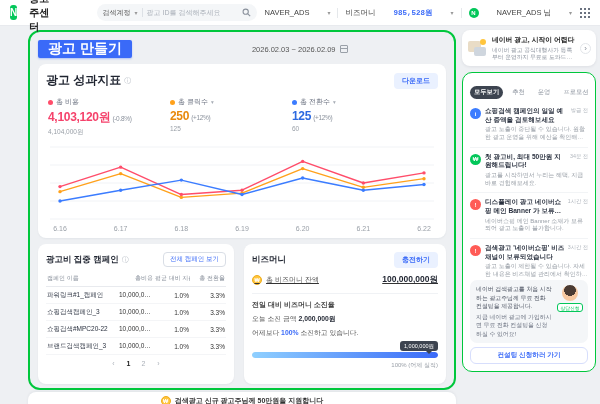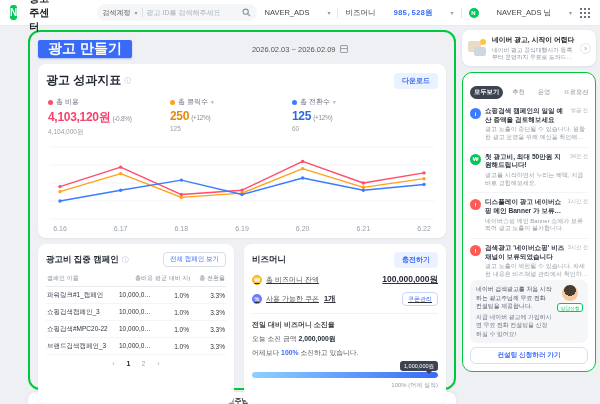--- a/index.html
+++ b/index.html
@@ -65,21 +65,21 @@
   .mcaret { font-size:5.5px; color:#a7adb6; cursor:pointer; }
   .mval { font-size:12px; font-weight:bold; margin-top:2px; letter-spacing:-0.3px; }
   .m-red { color:#F5426B; } .m-org { color:#E8890C; } .m-blu { color:#2D6AE0; }
   .mpct { font-size:6.5px; font-weight:normal; color:#8a919c; margin-left:2px; }
   .msub { font-size:6.5px; color:#9aa0a8; margin-top:2px; }
   .chart-wrap { margin-top:4px; }
   .grid { stroke:#f1f3f6; stroke-width:1; }
   .xlab { font-size:7px; fill:#9aa0a8; text-anchor:middle; font-family:"Liberation Sans","DejaVu Sans",sans-serif; }
 
   
-  .row2 { display:flex; gap:10px; height:160px;justify-content:space-between; }
+  .row2 { display:flex; gap:10px; height:140px;justify-content:space-between; }
   .camp { width:198px; }
   .biz { width:204px; display:flex; flex-direction:column; }
 
   table.ctab { width:100%; border-collapse:collapse; margin-top:5px; table-layout:fixed; }
   .ctab th { font-size:6px; color:#8a919c; font-weight:normal; text-align:right; padding:2px 1px 3px;
              border-bottom:1px solid #e8eaee; white-space:nowrap; overflow:hidden; }
   .ctab th:first-child { text-align:left; width:72px; }
   .ctab td { font-size:6.5px; color:#333; text-align:right; padding:3.5px 1px; border-bottom:1px solid #f4f5f7;
              white-space:nowrap; overflow:hidden; text-overflow:ellipsis; }
   .ctab td:first-child { text-align:left; color:#2b3240; }
@@ -352,26 +352,20 @@
       <section class="card biz">
         <div class="card-head">
           <span class="card-title" style="font-size:8.5px">비즈머니</span>
           <button class="btn-soft">충전하기</button>
         </div>
         <div class="bizrow">
           <span class="coin">₩</span>
           <span class="bizlbl">총 비즈머니 잔액</span>
           <span class="bizval2">100,000,000원</span>
         </div>
-        <div class="bizrow">
-          <span class="coupon-ic">%</span>
-          <span class="bizlbl">사용 가능한 쿠폰</span>
-          <span class="cpncount">1개</span>
-          <button class="btn-cpn">쿠폰관리</button>
-        </div>
         <div class="bizdiv"></div>
         <div class="burn-title">전일 대비 비즈머니 소진율</div>
         <div class="burn-line">
           <span>오늘 소진 금액</span>
           <b>2,000,000원</b>
         </div>
         <div class="burn-line">
           <span>어제보다 </span><span class="cmp-pct">100%</span><span> 소진하고 있습니다.</span>
         </div>
         <div class="pbar-wrap">

